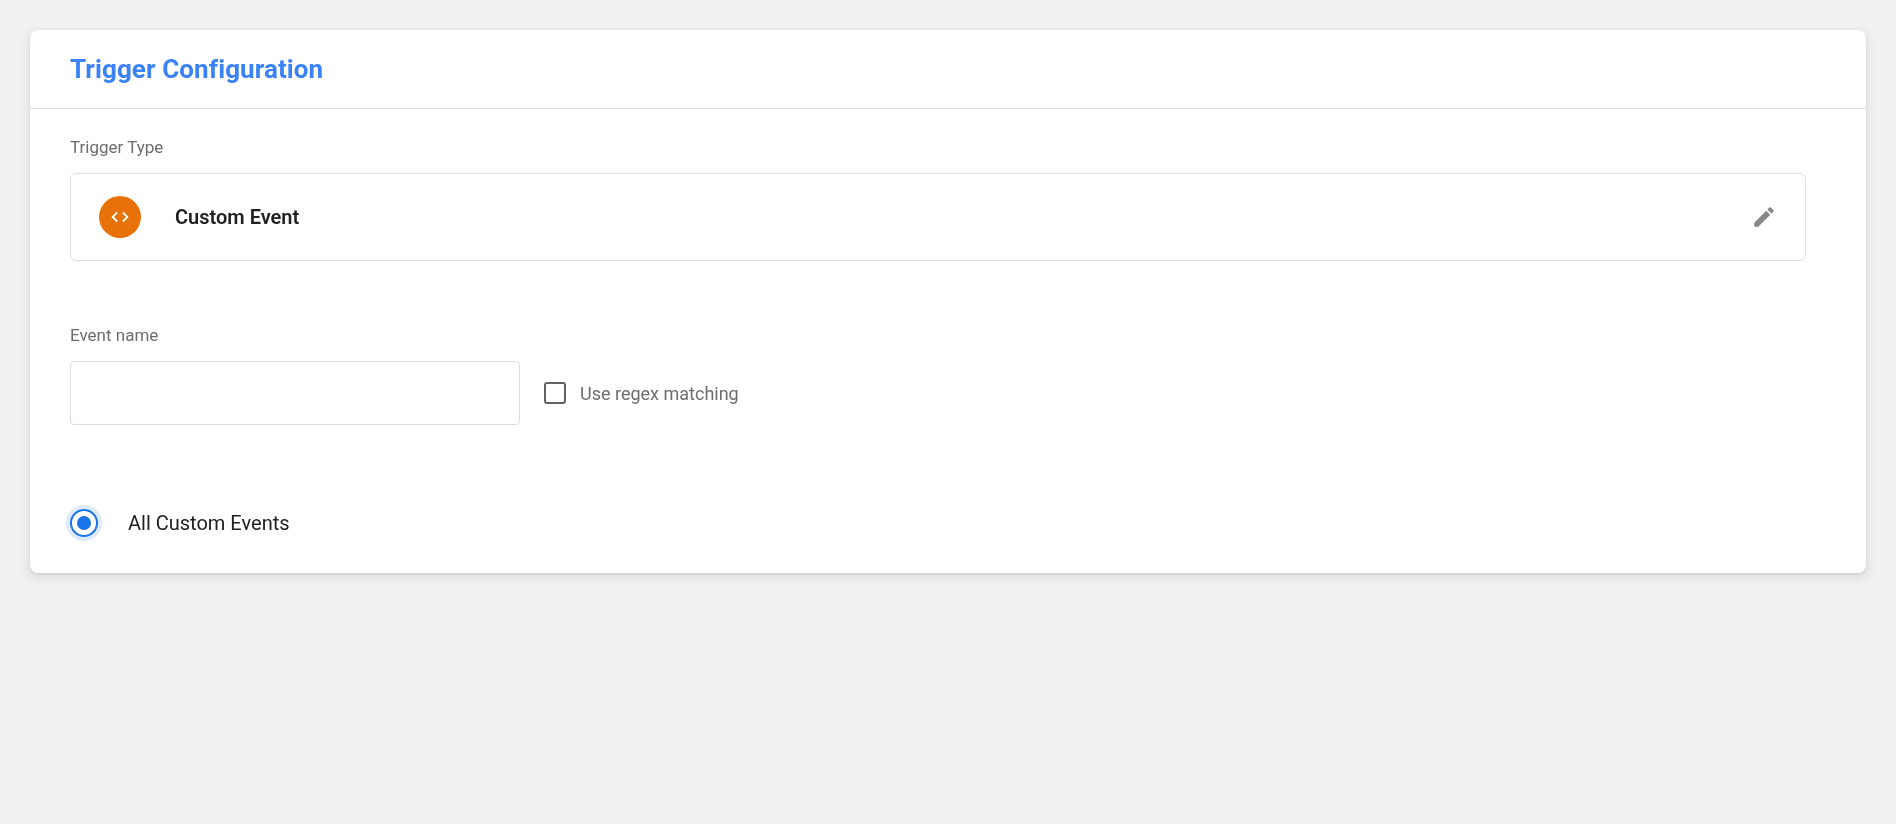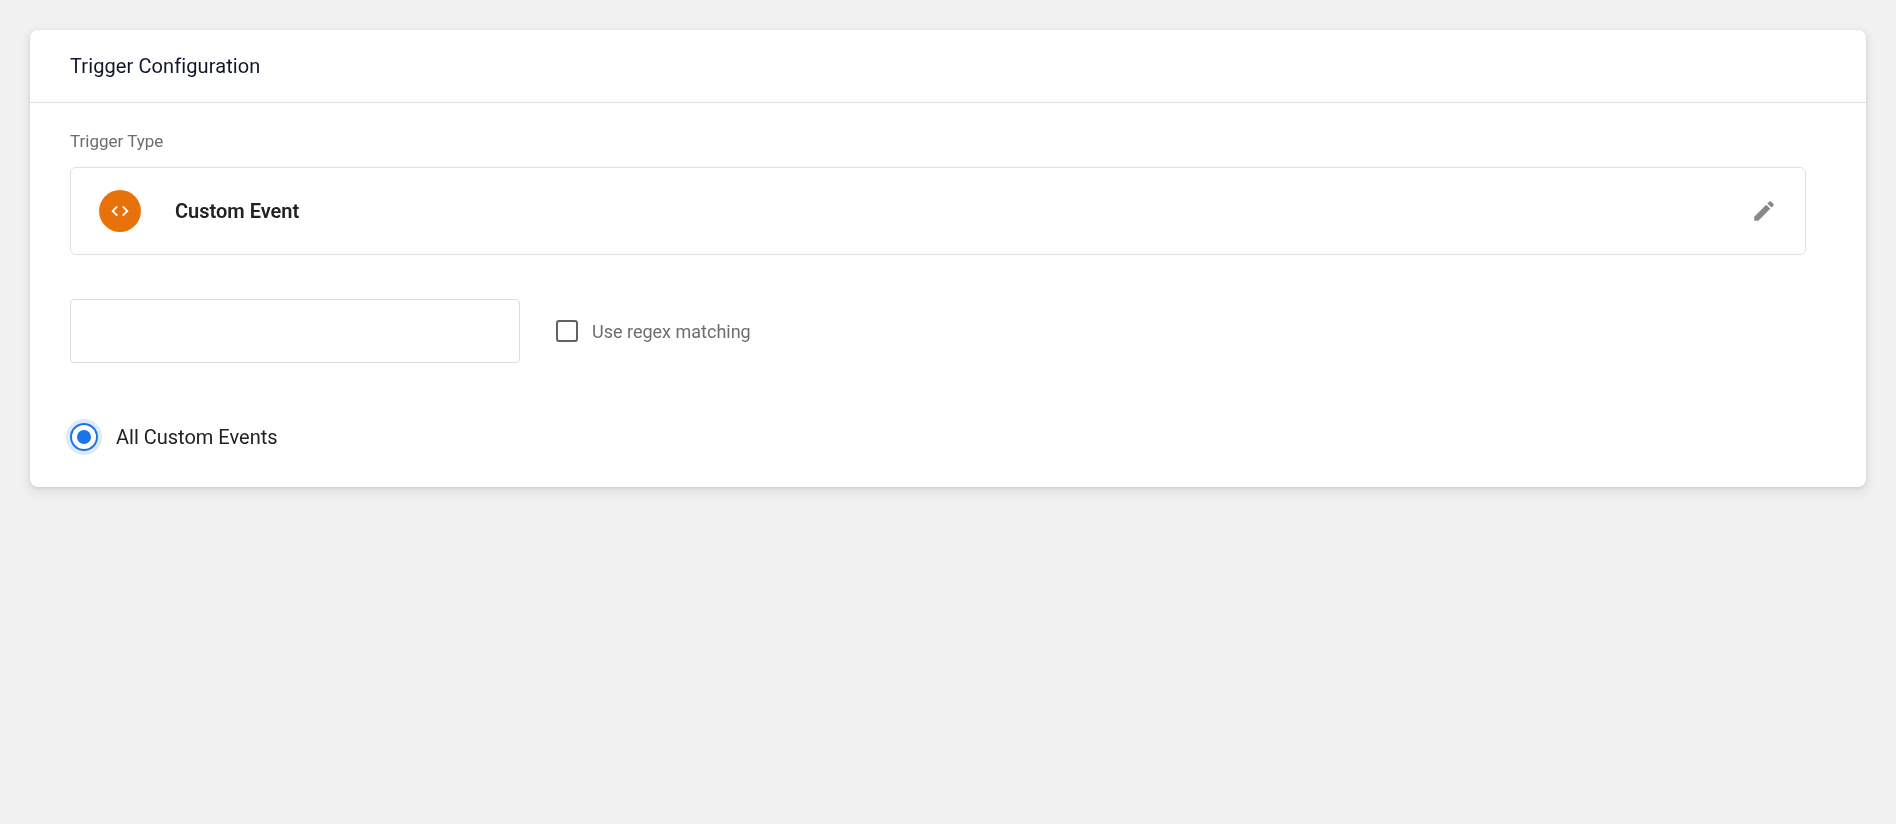--- a/index.html
+++ b/index.html
@@ -17,40 +17,40 @@
       background: #fff;
       border-radius: 8px;
       box-shadow: 0 1px 3px rgba(60,64,67,0.15), 0 4px 8px 3px rgba(60,64,67,0.08);
       overflow: hidden;
     }
     .card-header {
       padding: 24px 40px;
       border-bottom: 1px solid #e0e0e0;
     }
     .card-title {
-      font-size: 20px;
-      font-weight: 400;
-      color: #0f172a;
+      font-size: 26px;
+      font-weight: 700;
+      color: #3b82f6;
       letter-spacing: 0.1px;
     }
     .card-body {
       padding: 28px 60px 36px 40px;
     }
     .section-label {
       font-size: 17px;
       color: #6d6d6d;
       margin-bottom: 16px;
     }
     .trigger-type-box {
       border: 1px solid #e0e0e0;
       border-radius: 6px;
       display: flex;
       align-items: center;
       padding: 22px 28px;
-      margin-bottom: 44px;
+      margin-bottom: 64px;
     }
     .trigger-icon {
       width: 42px;
       height: 42px;
       border-radius: 50%;
       background: #e8710a;
       display: flex;
       align-items: center;
       justify-content: center;
       flex-shrink: 0;
@@ -71,21 +71,21 @@
     }
     .edit-icon {
       width: 26px;
       height: 26px;
       fill: #888;
       cursor: pointer;
     }
     .event-name-row {
       display: flex;
       align-items: center;
-      gap: 36px;
+      gap: 24px;
       margin-bottom: 60px;
     }
     .event-name-input {
       width: 450px;
       height: 64px;
       border: 1px solid #dadce0;
       border-radius: 4px;
       padding: 0 14px;
       font-size: 17px;
       color: #202124;
@@ -110,22 +110,23 @@
     }
     .radio-row {
       display: flex;
       align-items: center;
       gap: 48px;
       margin-top: 16px;
     }
     .radio-option {
       display: flex;
       align-items: center;
-      gap: 18px;
+      gap: 30px;
       cursor: pointer;
+      margin-top: 24px;
     }
     .radio {
       width: 28px;
       height: 28px;
       border-radius: 50%;
       border: 2px solid #5f6368;
       position: relative;
       flex-shrink: 0;
     }
     .radio.selected {
@@ -165,20 +166,21 @@
             <polyline points="9 7 4 12 9 17"></polyline>
             <polyline points="15 7 20 12 15 17"></polyline>
           </svg>
       </div>
       <div class="trigger-type-name">Custom Event</div>
       <svg class="edit-icon" viewBox="0 0 24 24">
         <path d="M3 17.25V21h3.75L17.81 9.94l-3.75-3.75L3 17.25zM20.71 7.04a1 1 0 0 0 0-1.41l-2.34-2.34a1 1 0 0 0-1.41 0l-1.83 1.83 3.75 3.75 1.83-1.83z"></path>
       </svg>
     </div>
 
+    <div class="section-label">Event name</div>
 
     <div class="event-name-row">
       <input type="text" class="event-name-input" value="" style="">
       <div class="checkbox-wrap">
         <div class="checkbox"></div>
         <span class="checkbox-label">Use regex matching</span>
       </div>
     </div>
 
 

